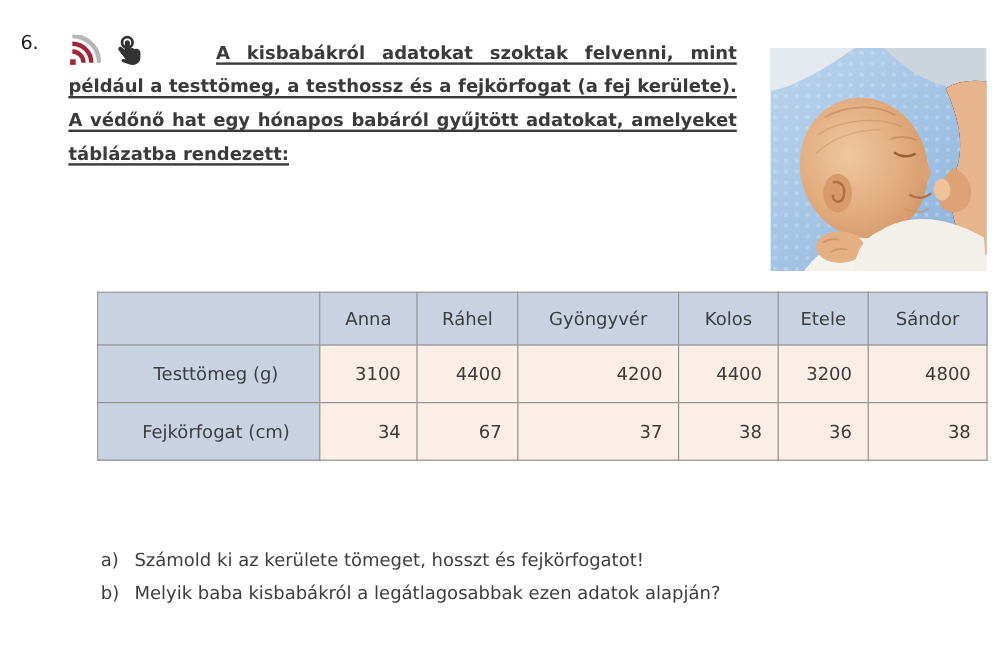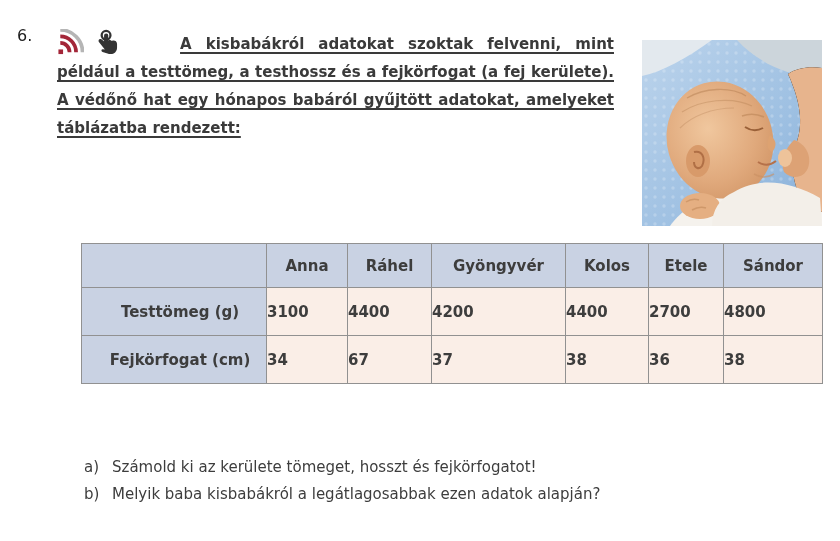--- a/index.html
+++ b/index.html
@@ -44,24 +44,24 @@
     position:absolute;left:642px;top:40px;width:180px;height:186px;
   }
   table.data-table{
     position:absolute;left:81px;top:243px;
     border-collapse:collapse;
     font-size:15px;color:var(--text_dark);
     table-layout:fixed;
   }
   .data-table td,.data-table th{
     border:1px solid var(--table_border);
-    font-weight:bold;
+    font-weight:normal;
   }
   .data-table th{height:44px;background:var(--header_bg);text-align:center;}
-  .data-table td{height:48px;background:var(--cell_bg);padding-right:13px;}
+  .data-table td{height:48px;background:var(--cell_bg);text-align:right;padding-right:13px;}
   .data-table td.row-label{
     background:var(--header_bg);text-align:center;padding-left:12px;padding-right:0;
   }
   .questions{
     position:absolute;left:84px;top:454px;
     font-size:15px;line-height:27px;color:var(--text_dark);
   }
   .question-row{display:flex;}
   .q-label{width:28px;flex:0 0 28px;}
 </style>
@@ -165,21 +165,21 @@
       <th>Kolos</th>
       <th>Etele</th>
       <th>Sándor</th>
     </tr>
     <tr>
       <td class="row-label">Testtömeg (g)</td>
       <td>3100</td>
       <td>4400</td>
       <td>4200</td>
       <td>4400</td>
-      <td>2700</td>
+      <td>3200</td>
       <td>4800</td>
     </tr>
     <tr>
       <td class="row-label">Fejkörfogat (cm)</td>
       <td>34</td>
       <td>67</td>
       <td>37</td>
       <td>38</td>
       <td>36</td>
       <td>38</td>

